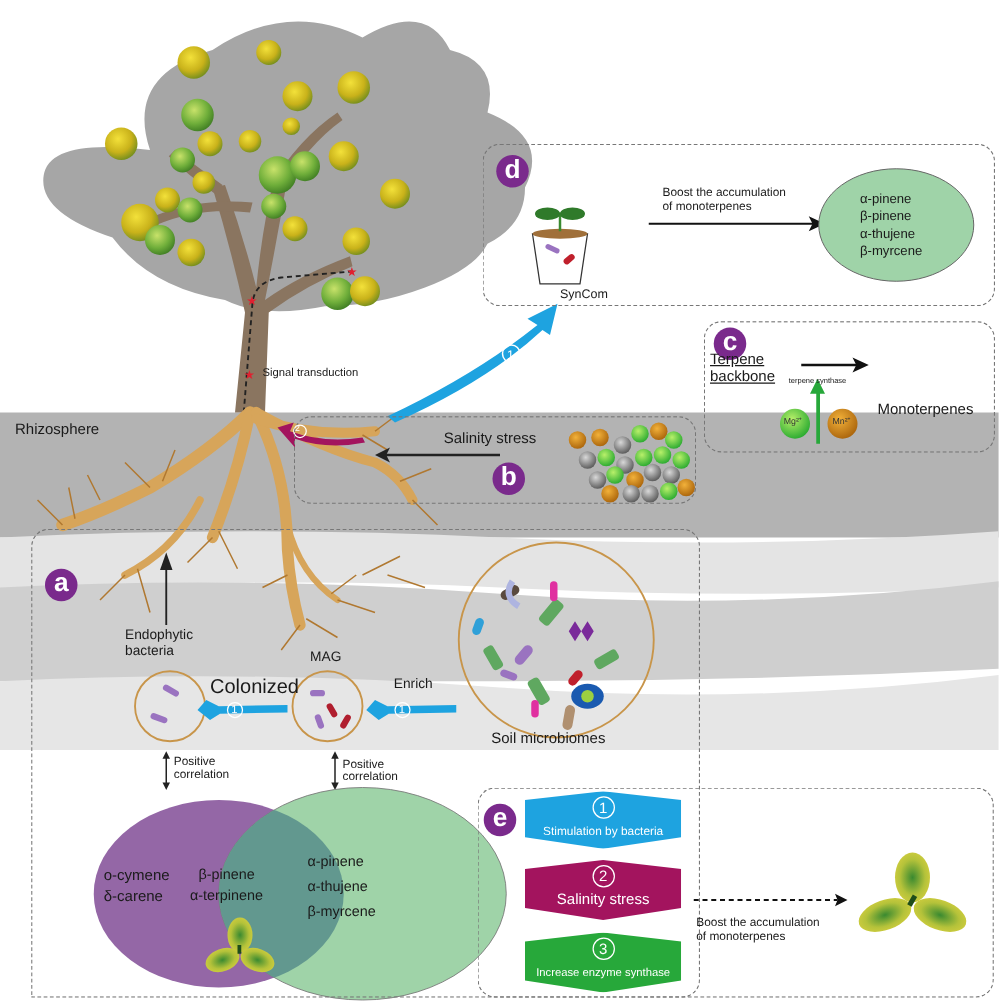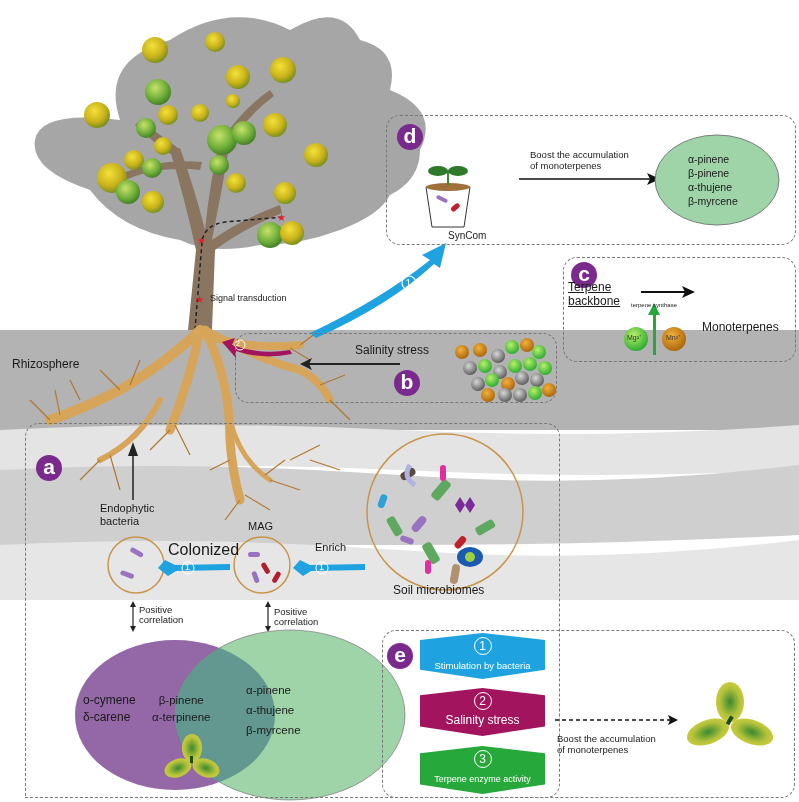--- a/index.html
+++ b/index.html
@@ -242,21 +242,21 @@
 <div class="panel" style="left:25px;top:423px;width:535px;height:375px;border-bottom-left-radius:0;"></div>
 <div class="panel" style="left:382px;top:630px;width:413px;height:168px;"></div>
 
 <div class="badge" style="left:397px;top:124px;">d</div>
 <div class="badge" style="left:571px;top:262px;">c</div>
 <div class="badge" style="left:394px;top:370px;">b</div>
 <div class="badge" style="left:36px;top:455px;">a</div>
 <div class="badge" style="left:387px;top:643px;">e</div>
 
 <div class="t" style="left:210px;top:293px;font-size:9px;">Signal transduction</div>
-<div class="t" style="left:12px;top:358px;font-size:12px;">Rhizosphere</div>
+<div class="t" style="left:12px;top:337px;font-size:12px;">Rhizosphere</div>
 
 <div class="t" style="left:355px;top:344px;font-size:12px;">Salinity stress</div>
 <div class="t" style="left:236px;top:340px;font-size:7px;color:#fff;">2</div>
 
 <div class="t" style="left:568px;top:281px;font-size:12px;text-decoration:underline;">
   <div>Terpene</div>
   <div>backbone</div>
 </div>
 <div class="t" style="left:631px;top:302px;font-size:6px;">terpene synthase</div>
 <div class="t" style="left:702px;top:285px;font-size:12px;margin-top:36px;">Monoterpenes</div>
@@ -311,18 +311,18 @@
 <div class="hex" style="left:420px;top:633px;width:125px;height:46px;background:#1ea3e0;clip-path:polygon(0 15%,50% 0,100% 15%,100% 80%,50% 100%,0 80%);padding-top:4px;">
   <span class="num">1</span>
   <span style="font-size:9.5px;">Stimulation by bacteria</span>
 </div>
 <div class="hex" style="left:420px;top:688px;width:125px;height:48px;background:#a3145e;clip-path:polygon(0 15%,50% 0,100% 15%,100% 80%,50% 100%,0 80%);padding-top:4px;">
   <span class="num">2</span>
   <span style="font-size:12px;">Salinity stress</span>
 </div>
 <div class="hex" style="left:420px;top:746px;width:125px;height:48px;background:#27a83a;clip-path:polygon(0 15%,50% 0,100% 15%,100% 80%,50% 100%,0 80%);padding-top:4px;">
   <span class="num">3</span>
-  <span style="font-size:9px;">Terpene enzyme activity</span>
+  <span style="font-size:9px;">Increase enzyme synthase</span>
 </div>
 <div class="t" style="left:557px;top:734px;font-size:9.5px;">
   <div>Boost the accumulation</div>
   <div>of monoterpenes</div>
 </div>
 
 </body></html>

